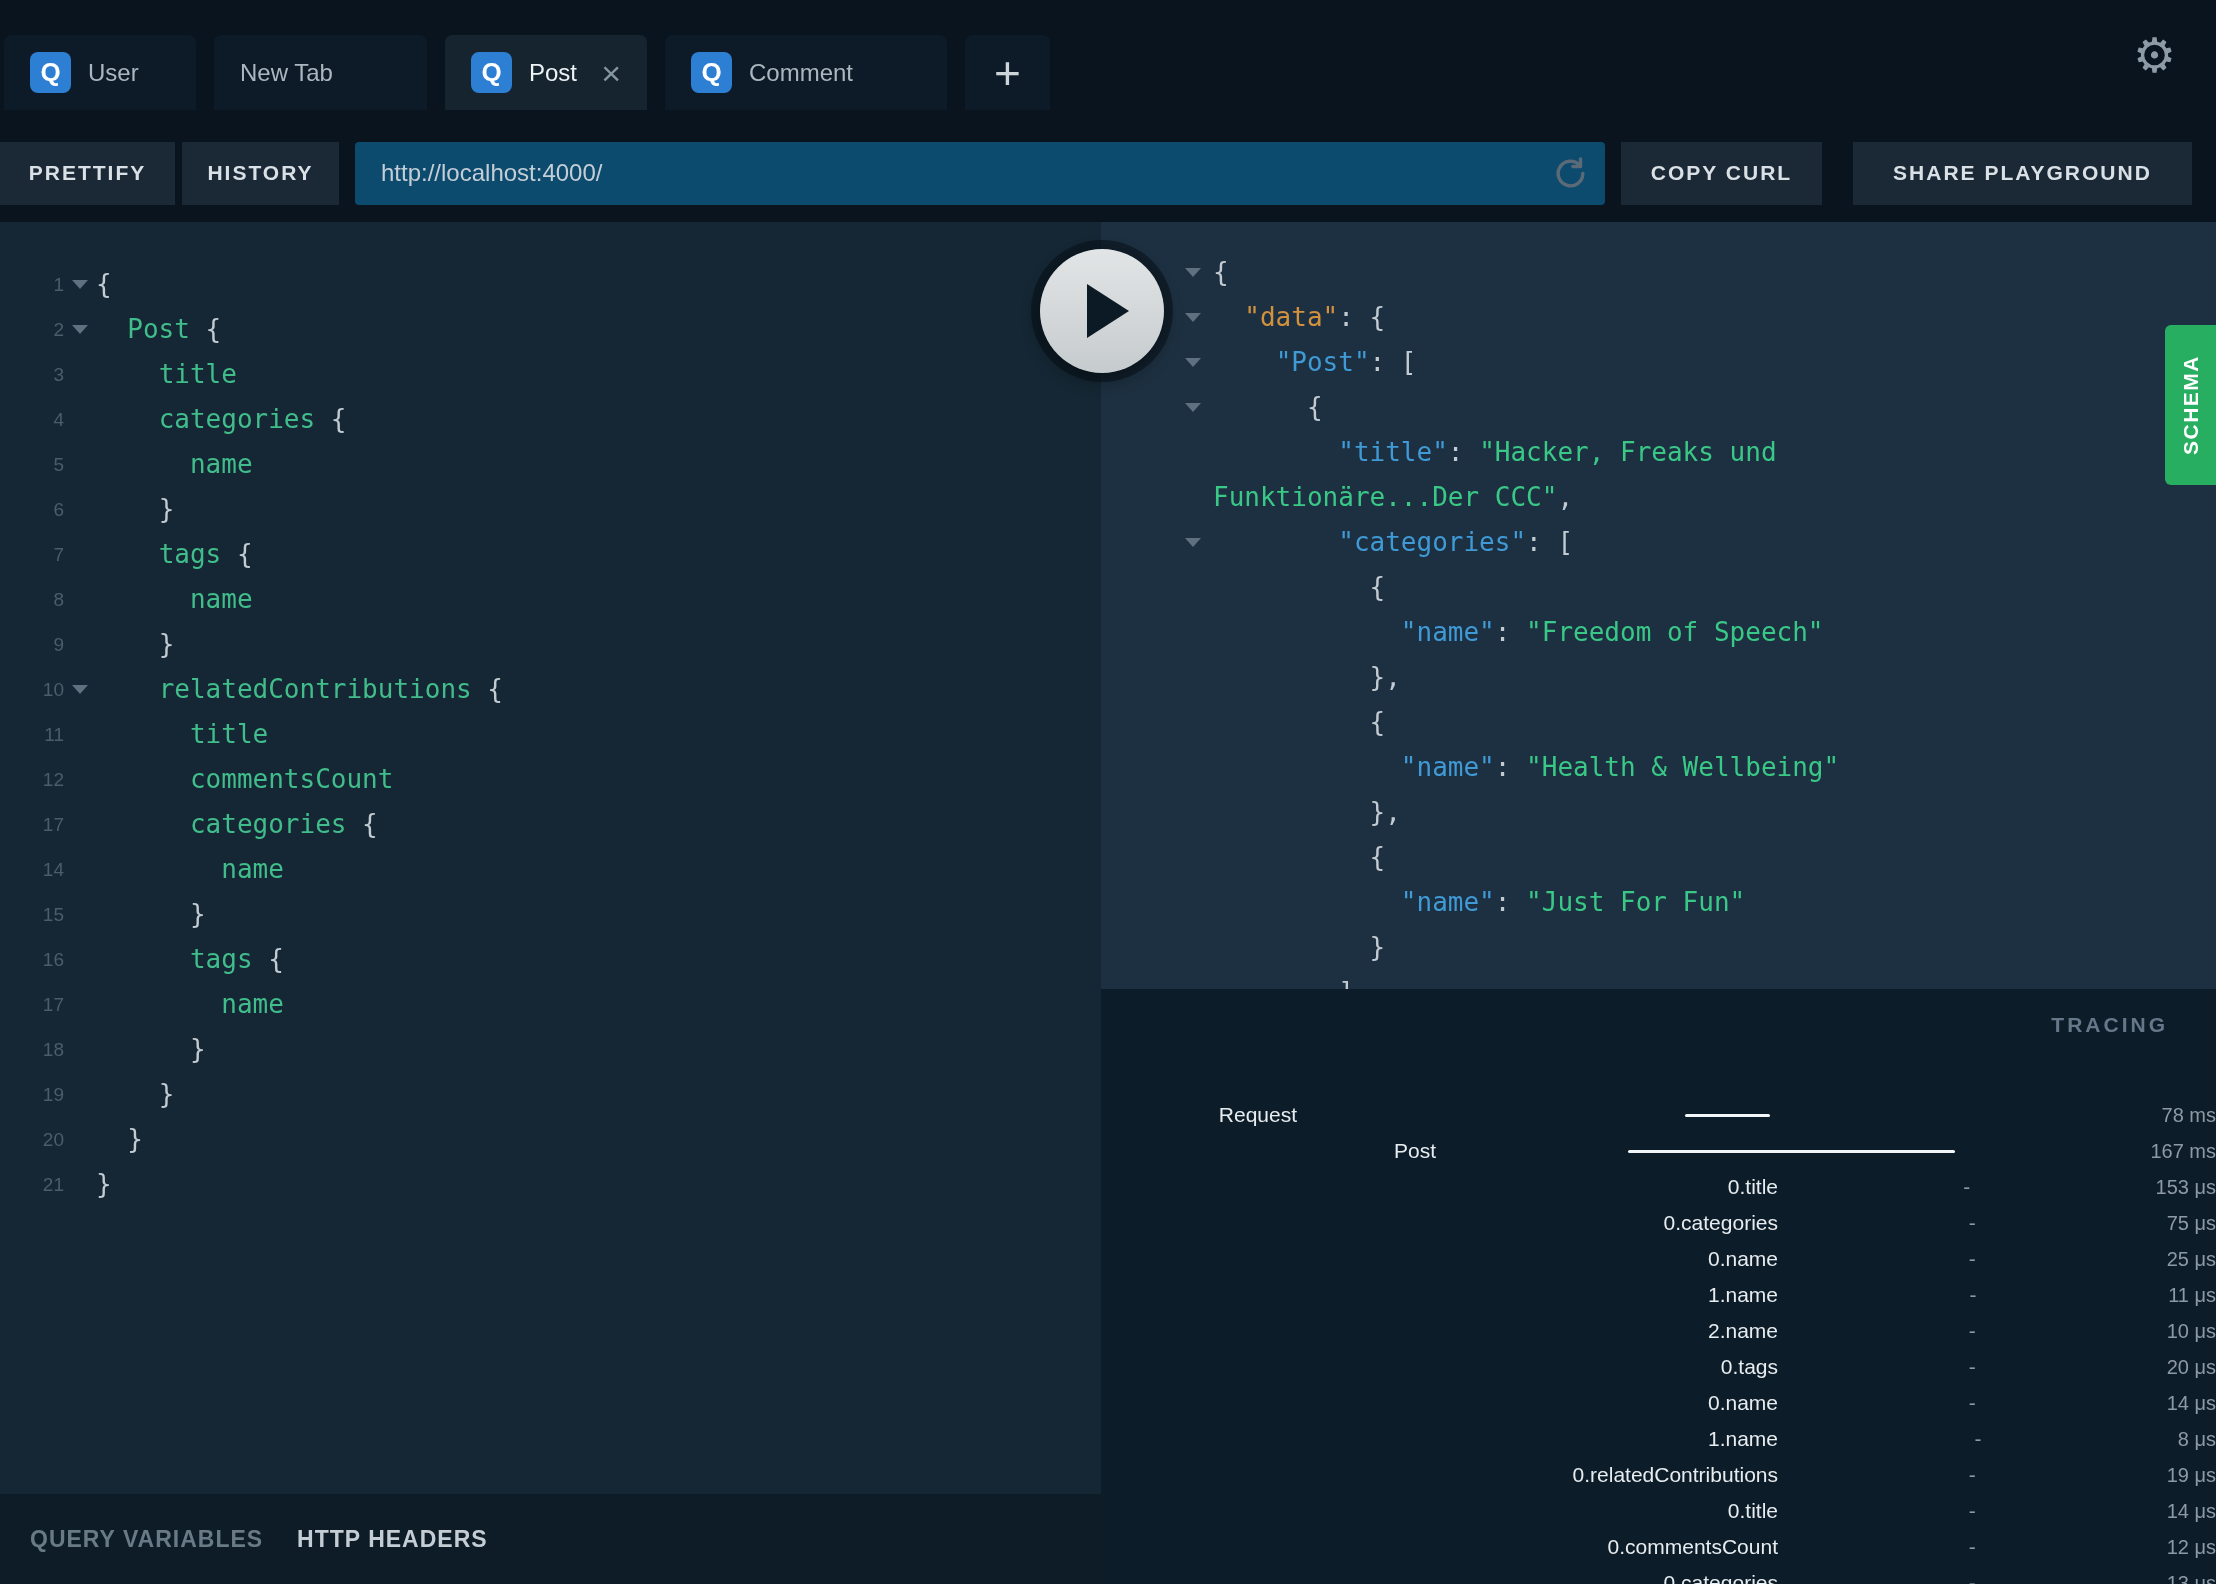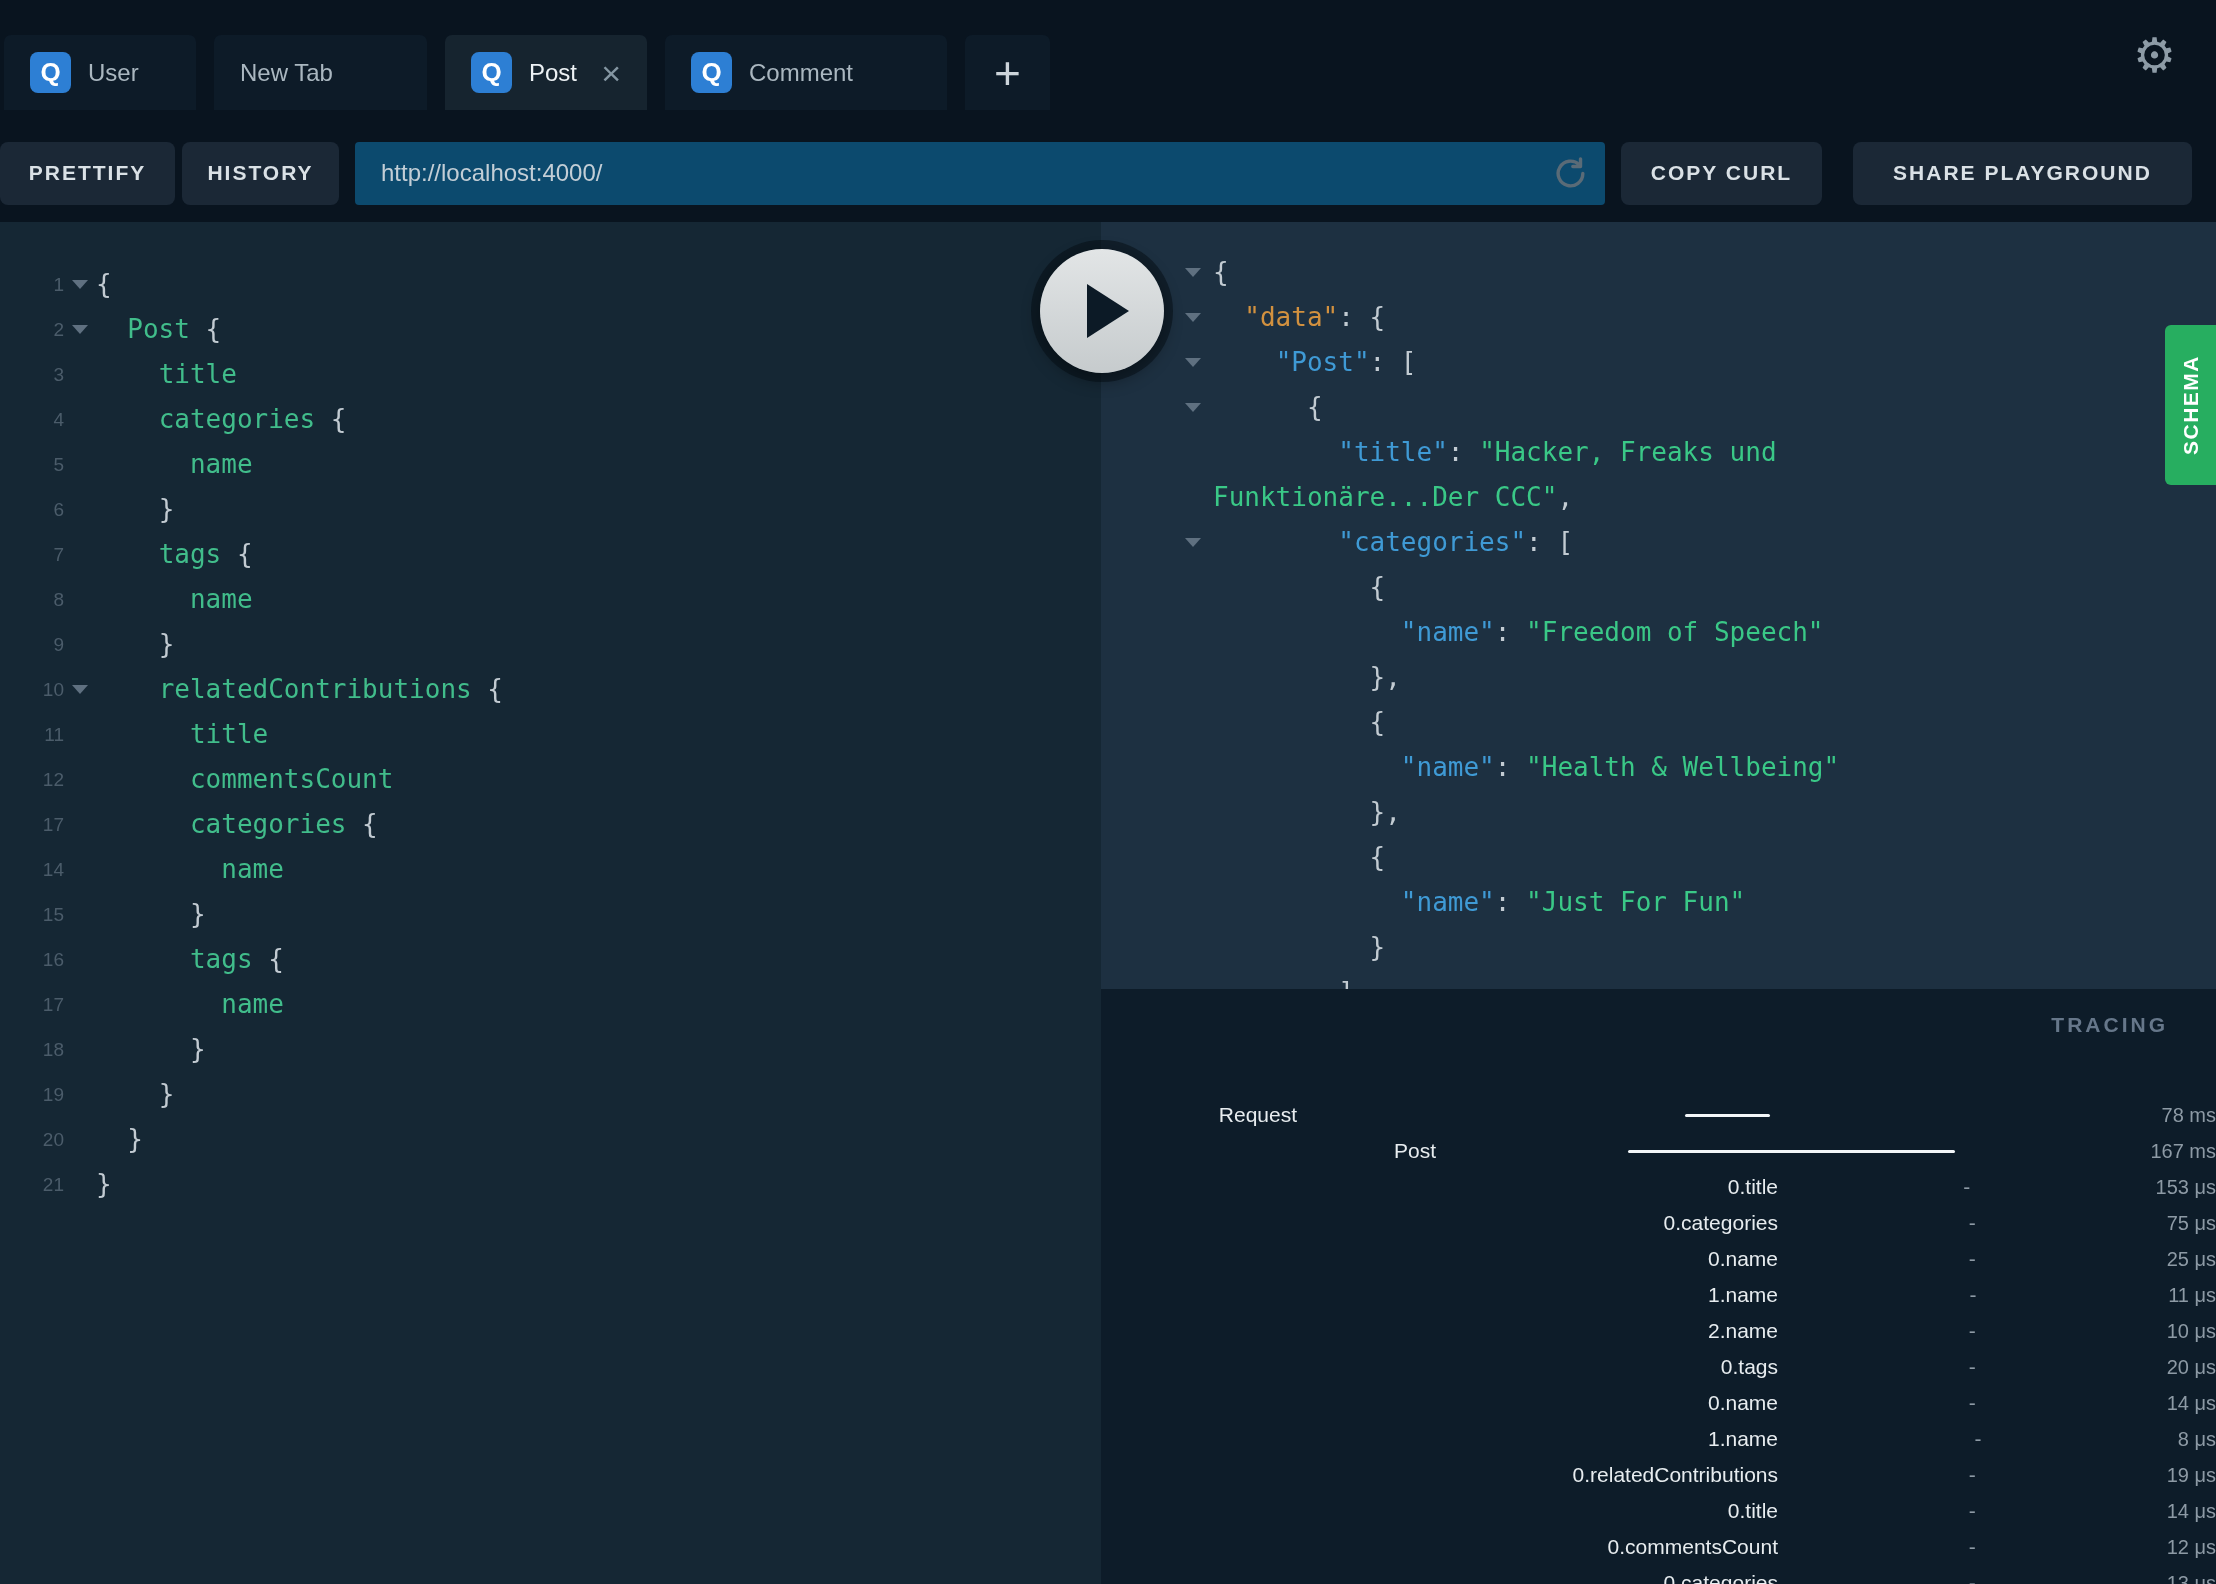--- a/index.html
+++ b/index.html
@@ -12,21 +12,21 @@
   .tab { height:75px; display:flex; align-items:center; padding:0 26px; background:#0d1b28; border-radius:7px 7px 0 0; font-size:24px; color:#aab7c0; cursor:pointer; flex:none; }
   .tab.active { background:#16242f; color:#edf2f5; }
   .tab-user { width:192px; } .tab-new { width:213px; } .tab-post { width:202px; } .tab-comment { width:282px; }
   .tab-plus { width:85px; justify-content:center; padding:0; font-size:46px; font-weight:300; color:#ccd4da; }
   .q-badge { width:41px; height:41px; border-radius:8px; background:#2d7fd4; color:#ffffff; font-size:26px; font-weight:bold; display:flex; align-items:center; justify-content:center; margin-right:17px; flex:none; }
   .tab-close { margin-left:auto; font-size:34px; color:#8496a2; line-height:1; }
   .gear { position:absolute; right:40px; top:32px; font-size:48px; color:#8d9ba6; line-height:1; cursor:pointer; }
 
   
   .toolbar { height:98px; display:flex; align-items:center; background:#09141f; padding-right:24px; flex:none; }
-  .tb-btn { height:63px; border:none; border-radius:8px; background:#1b2836; color:#dae1e6; font-family:"Liberation Sans", sans-serif; font-size:21px; font-weight:bold; letter-spacing:2px; cursor:pointer; }
+  .tb-btn { height:63px; border:none; border-radius:0; background:#1b2836; color:#dae1e6; font-family:"Liberation Sans", sans-serif; font-size:21px; font-weight:bold; letter-spacing:2px; cursor:pointer; }
   .btn-prettify { width:175px; }
   .btn-history { width:157px; margin-left:7px; }
   .urlbar { flex:1; margin:0 16px; height:63px; background:#0c4a6e; border-radius:4px; position:relative; display:flex; align-items:center; }
   .url-input { flex:1; height:100%; background:transparent; border:none; outline:none; color:#c3ced6; font-size:24px; padding:0 70px 0 26px; font-family:"Liberation Sans", sans-serif; }
   .reload { position:absolute; right:16px; width:37px; height:37px; cursor:pointer; }
   .btn-copy { width:201px; }
   .btn-share { width:339px; margin-left:31px; }
 
   
   .main { flex:1; display:flex; position:relative; min-height:0; }
@@ -219,20 +219,24 @@
             <span class="ln">20</span>
             <span class="fold-col"></span>
             <span class="code-text">  <span class="t-punc">}</span></span>
           </div>
           <div class="code-line">
             <span class="ln">21</span>
             <span class="fold-col"></span>
             <span class="code-text"><span class="t-punc">}</span></span>
           </div>
         </div>
+      <div class="left-footer">
+        <span class="fl-dim">QUERY VARIABLES</span>
+        <span class="fl-bright">HTTP HEADERS</span>
+      </div>
     </div>
 
     <div class="right-pane">
       <div class="response-pane" id="response-code">
           <div class="code-line">
             <span class="fold-col">
               <span class="fold-arrow"></span>
             </span>
             <span class="code-text"><span class="t-punc">{</span></span>
           </div>

